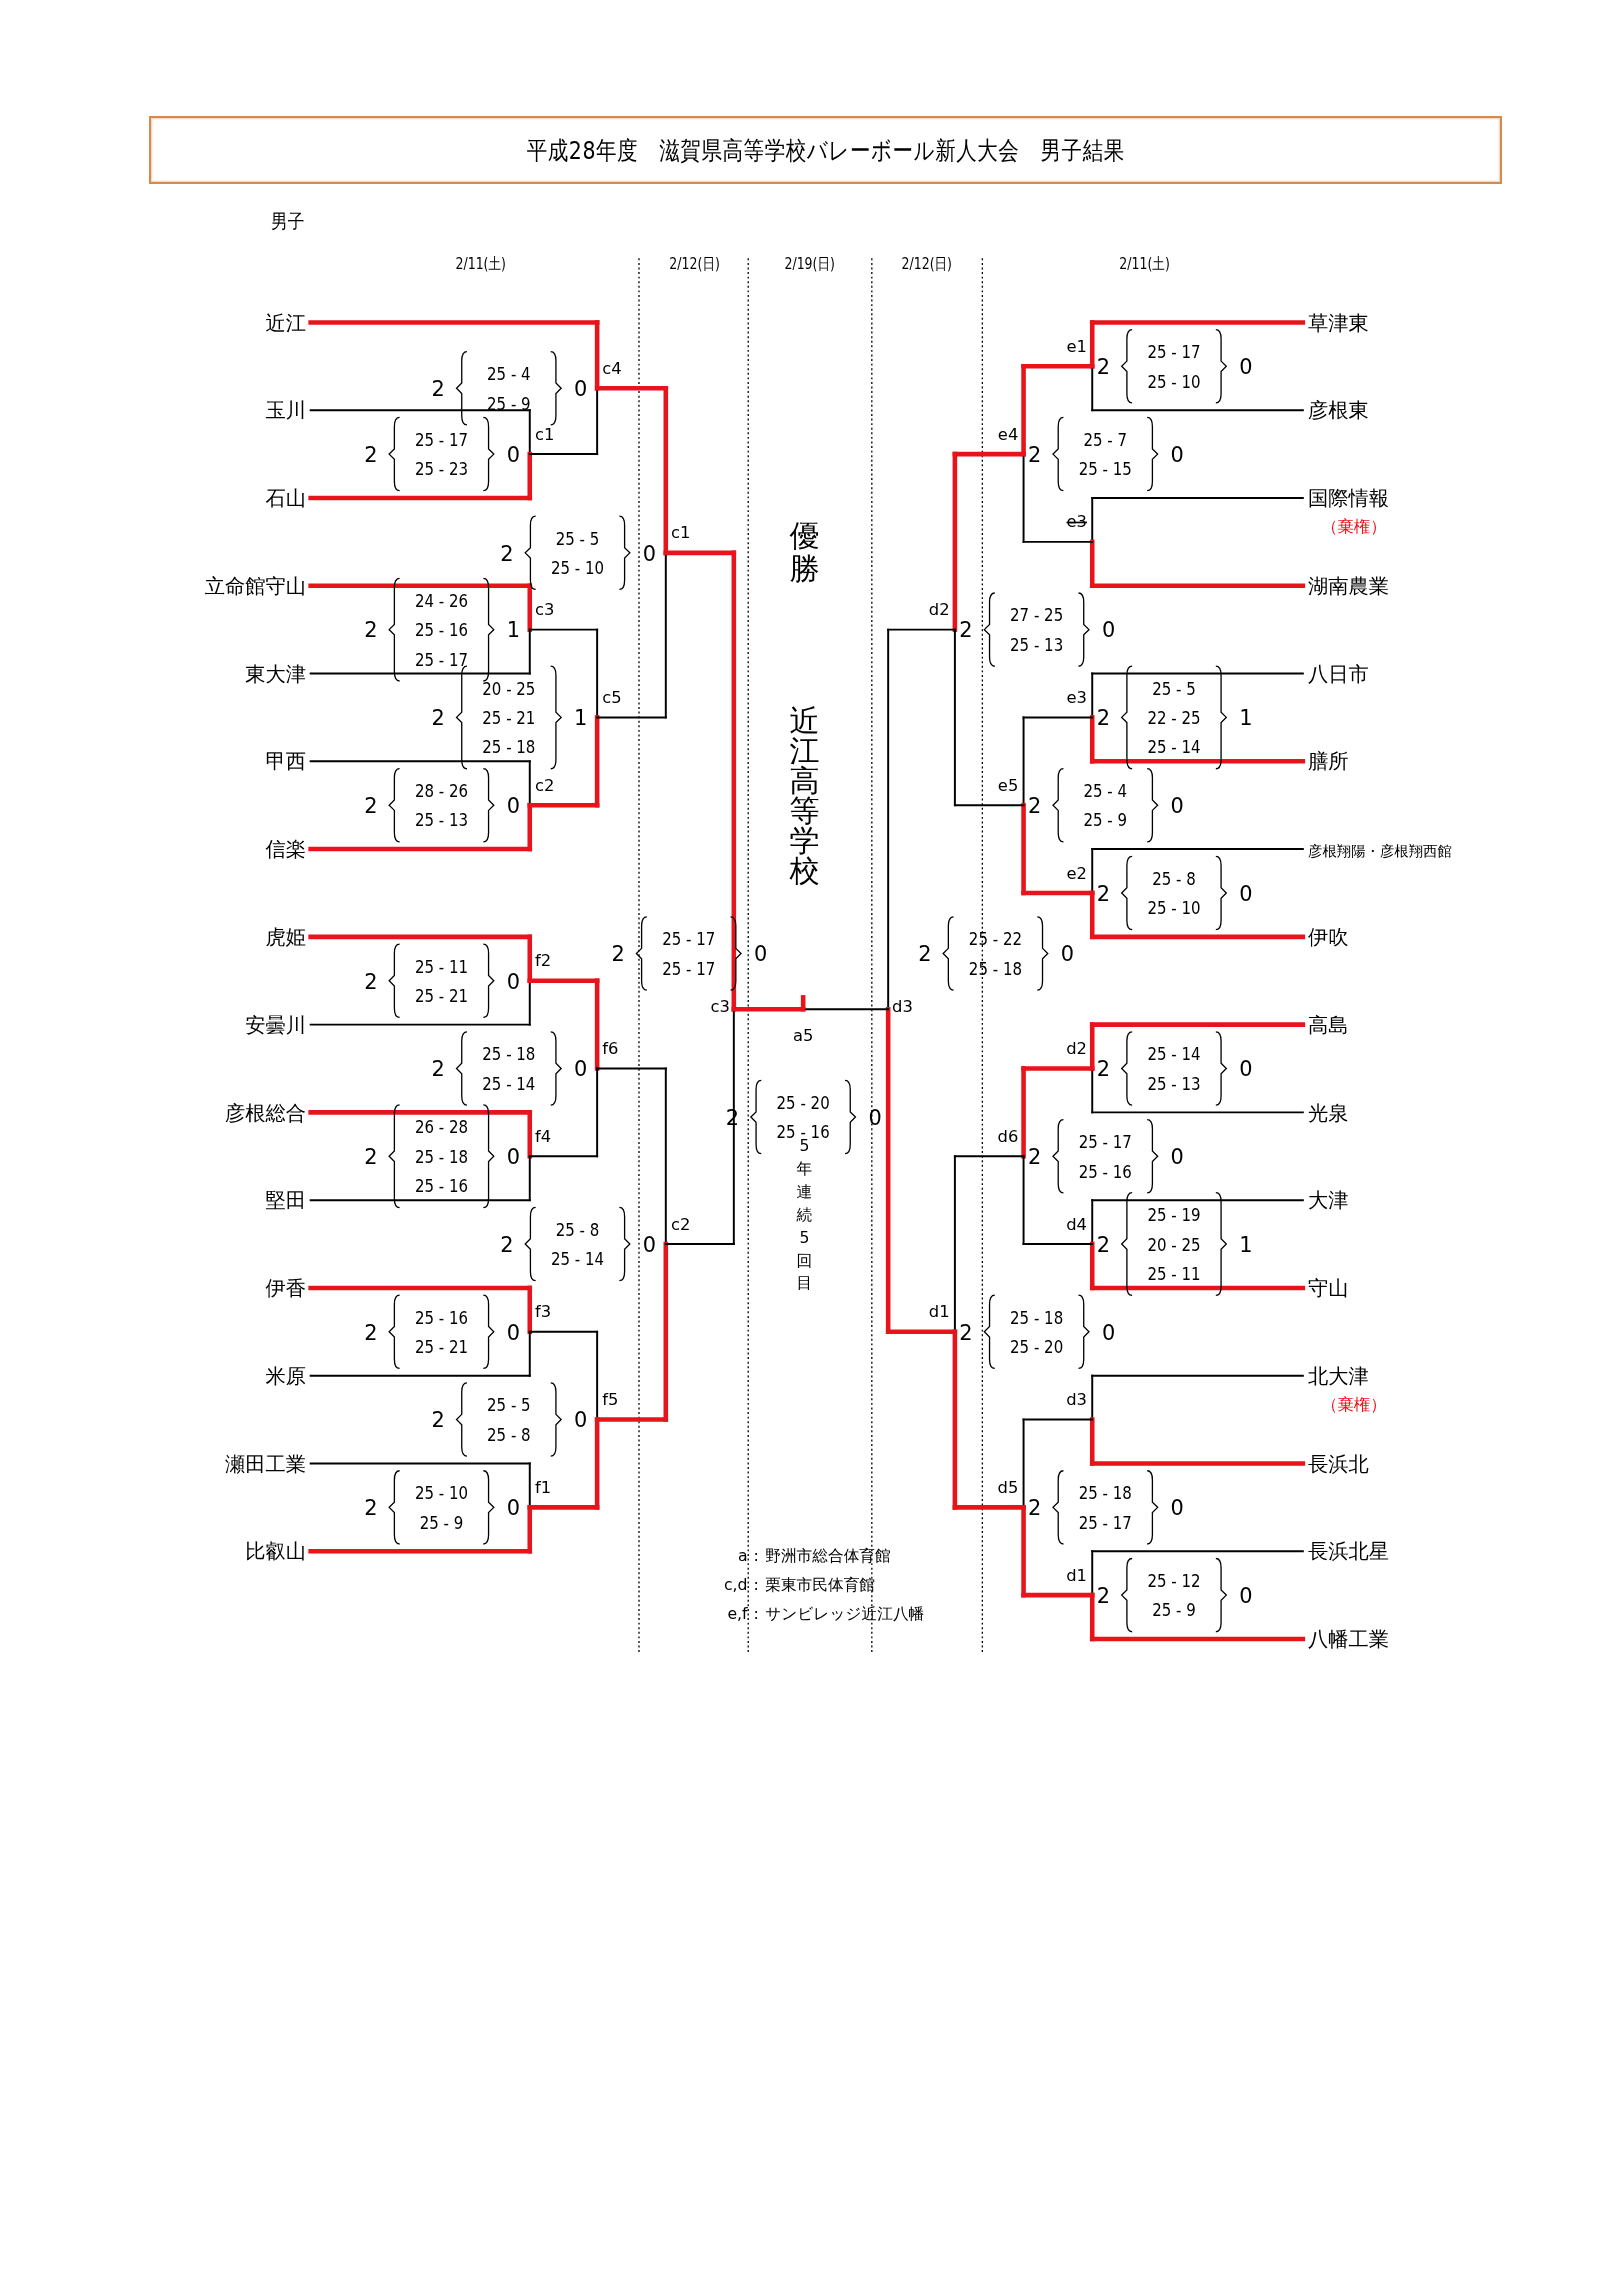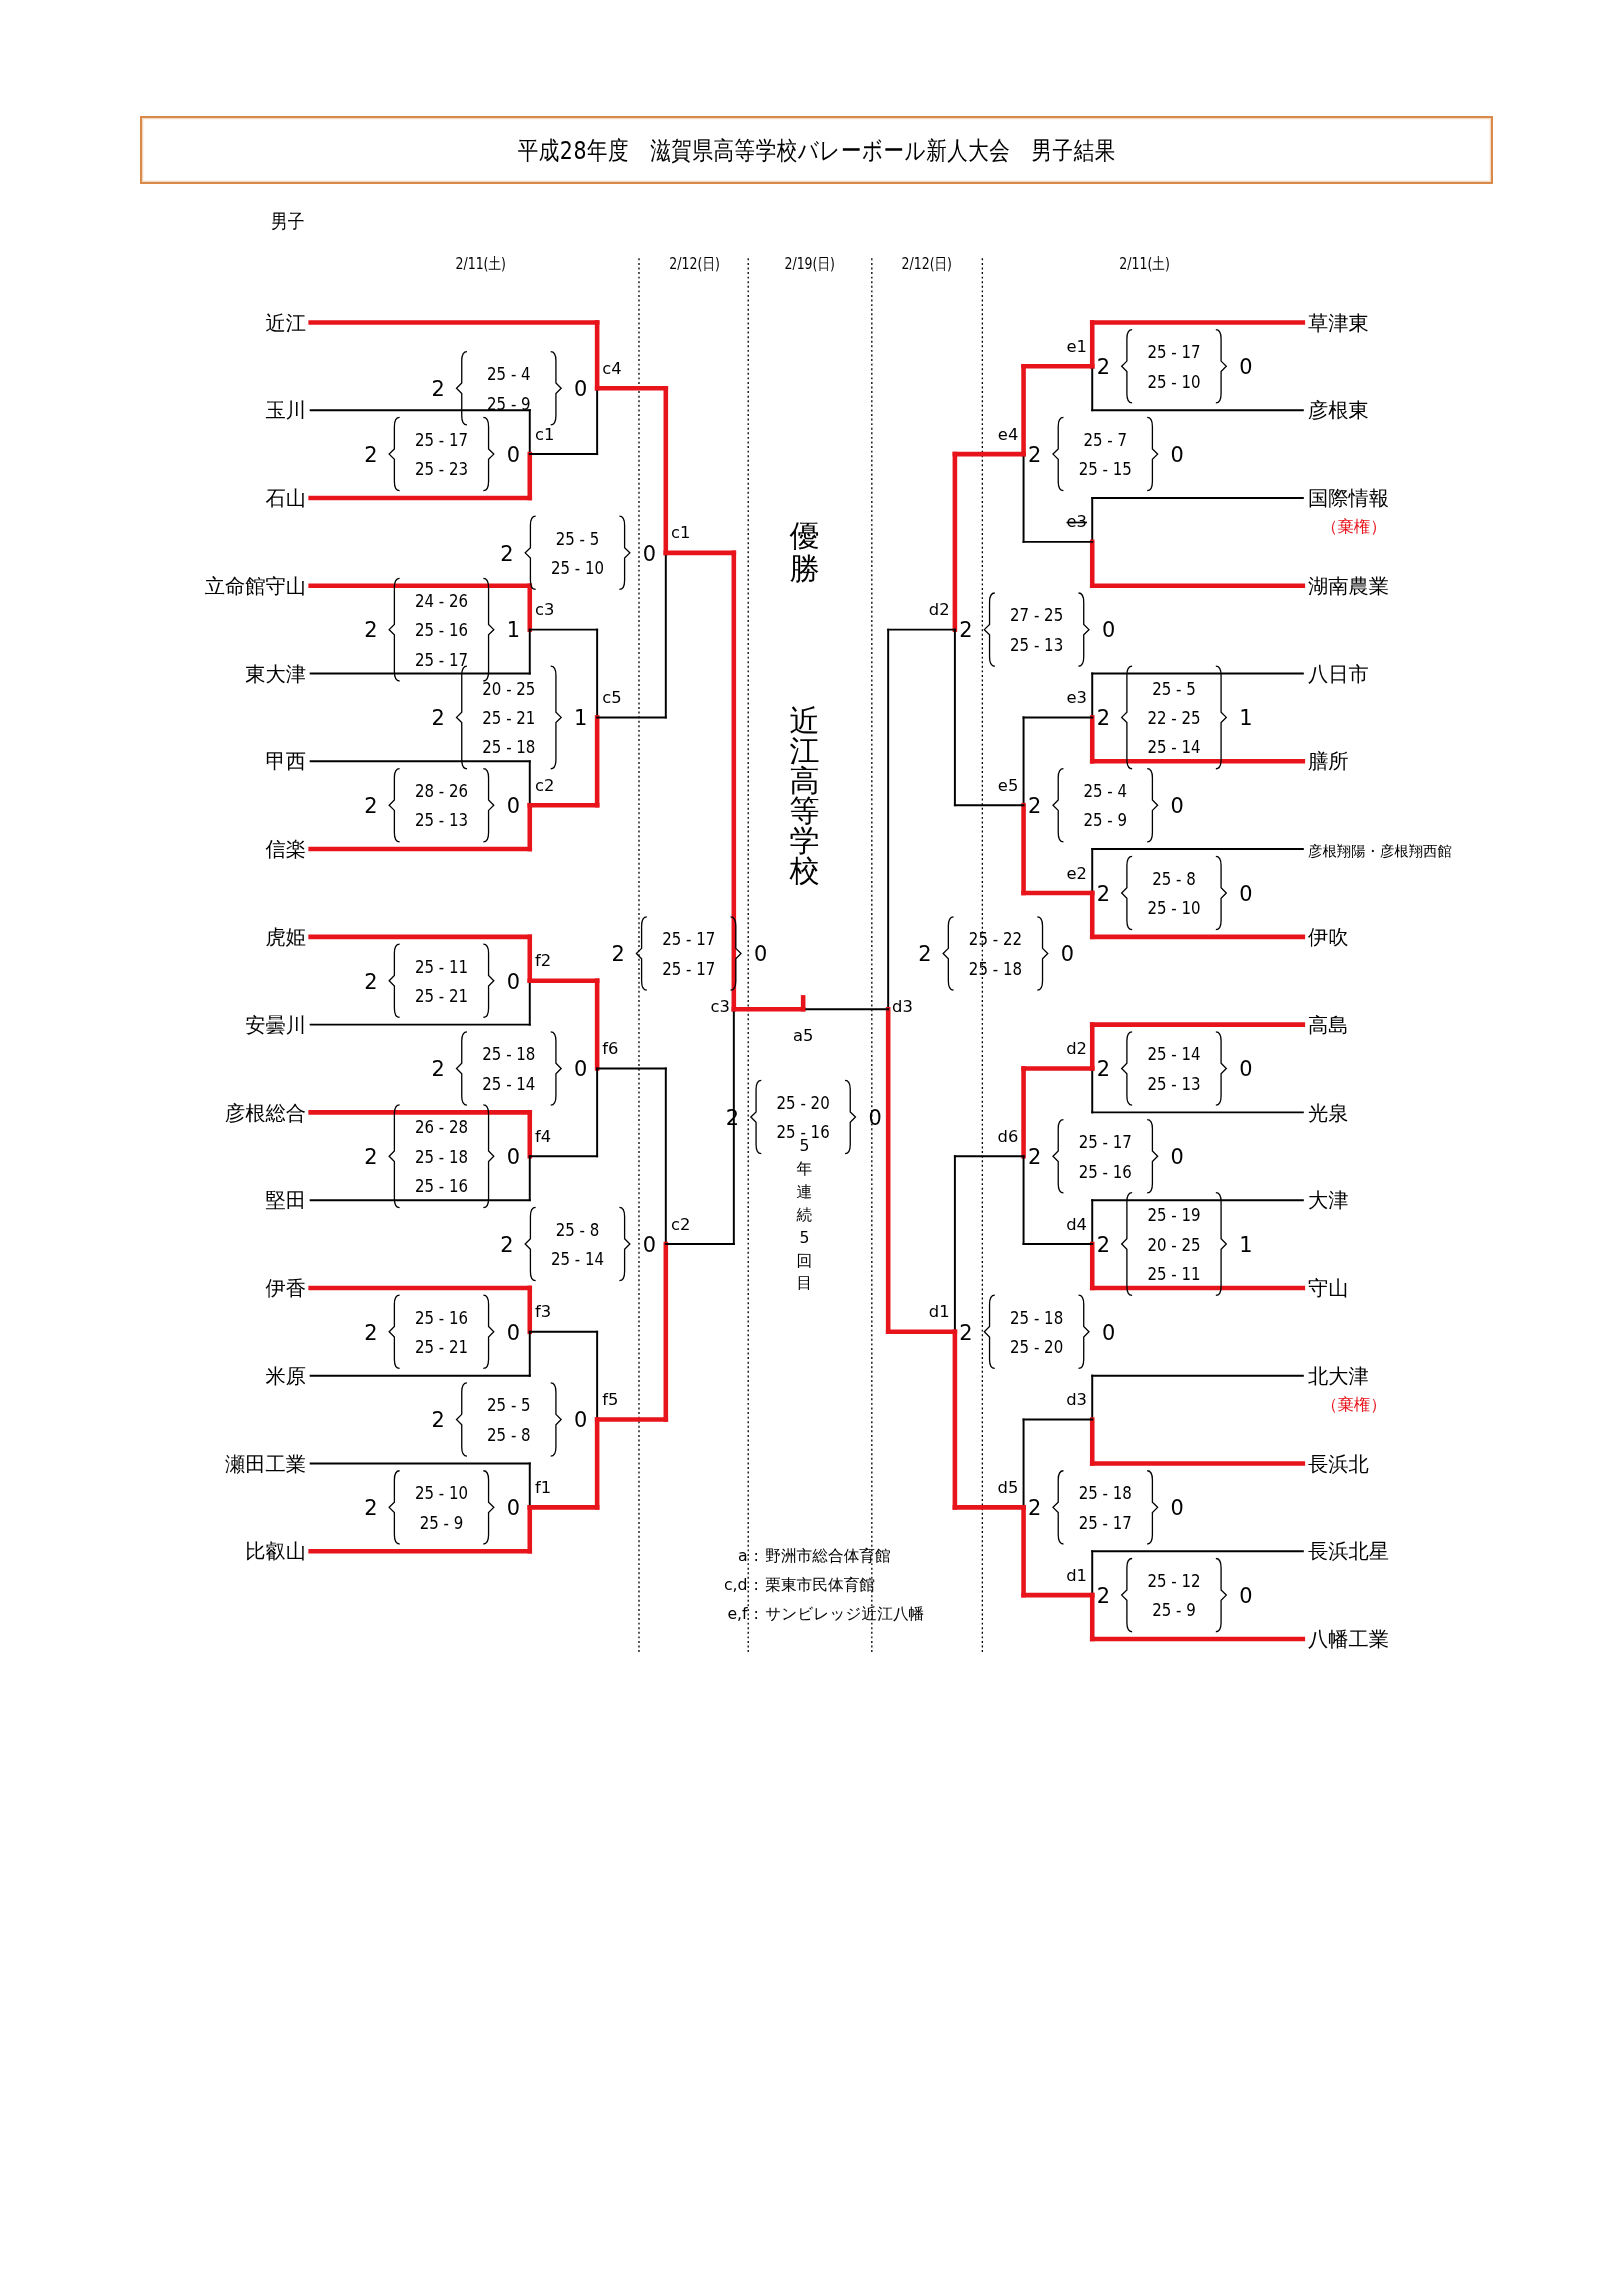--- a/index.html
+++ b/index.html
@@ -1,18 +1,18 @@
 <!DOCTYPE html>
 <html style="font-size:10.5px"><head>
 <meta charset="utf-8">
 <style>
   html, body { margin:0; padding:0; background:#ffffff; }
   body { width:1622px; height:2295px; position:relative; overflow:hidden;
          font-family:"DejaVu Sans", "Liberation Sans", sans-serif; color:#000; }
-  #title-box { position:absolute; left:140px; top:116px; width:1349px; height:64px;
+  #title-box { position:absolute; left:149px; top:116px; width:1349px; height:64px;
                border:2.6px double #d98a4a; box-shadow: 0 0 0 1.3px #f4d9c2 inset;
                display:flex; align-items:center; justify-content:center; }
   #title-box span { font-size:25px; letter-spacing:0.7px; transform:scaleX(0.82); display:inline-block; }
   #section-label { position:absolute; left:271px; top:208px; font-size:19.6px; transform:scaleX(0.85); transform-origin:left; }
   svg#bracket { position:absolute; left:0; top:0; }
 </style>
 </head>
 <body>
 
 <div id="title-box">

